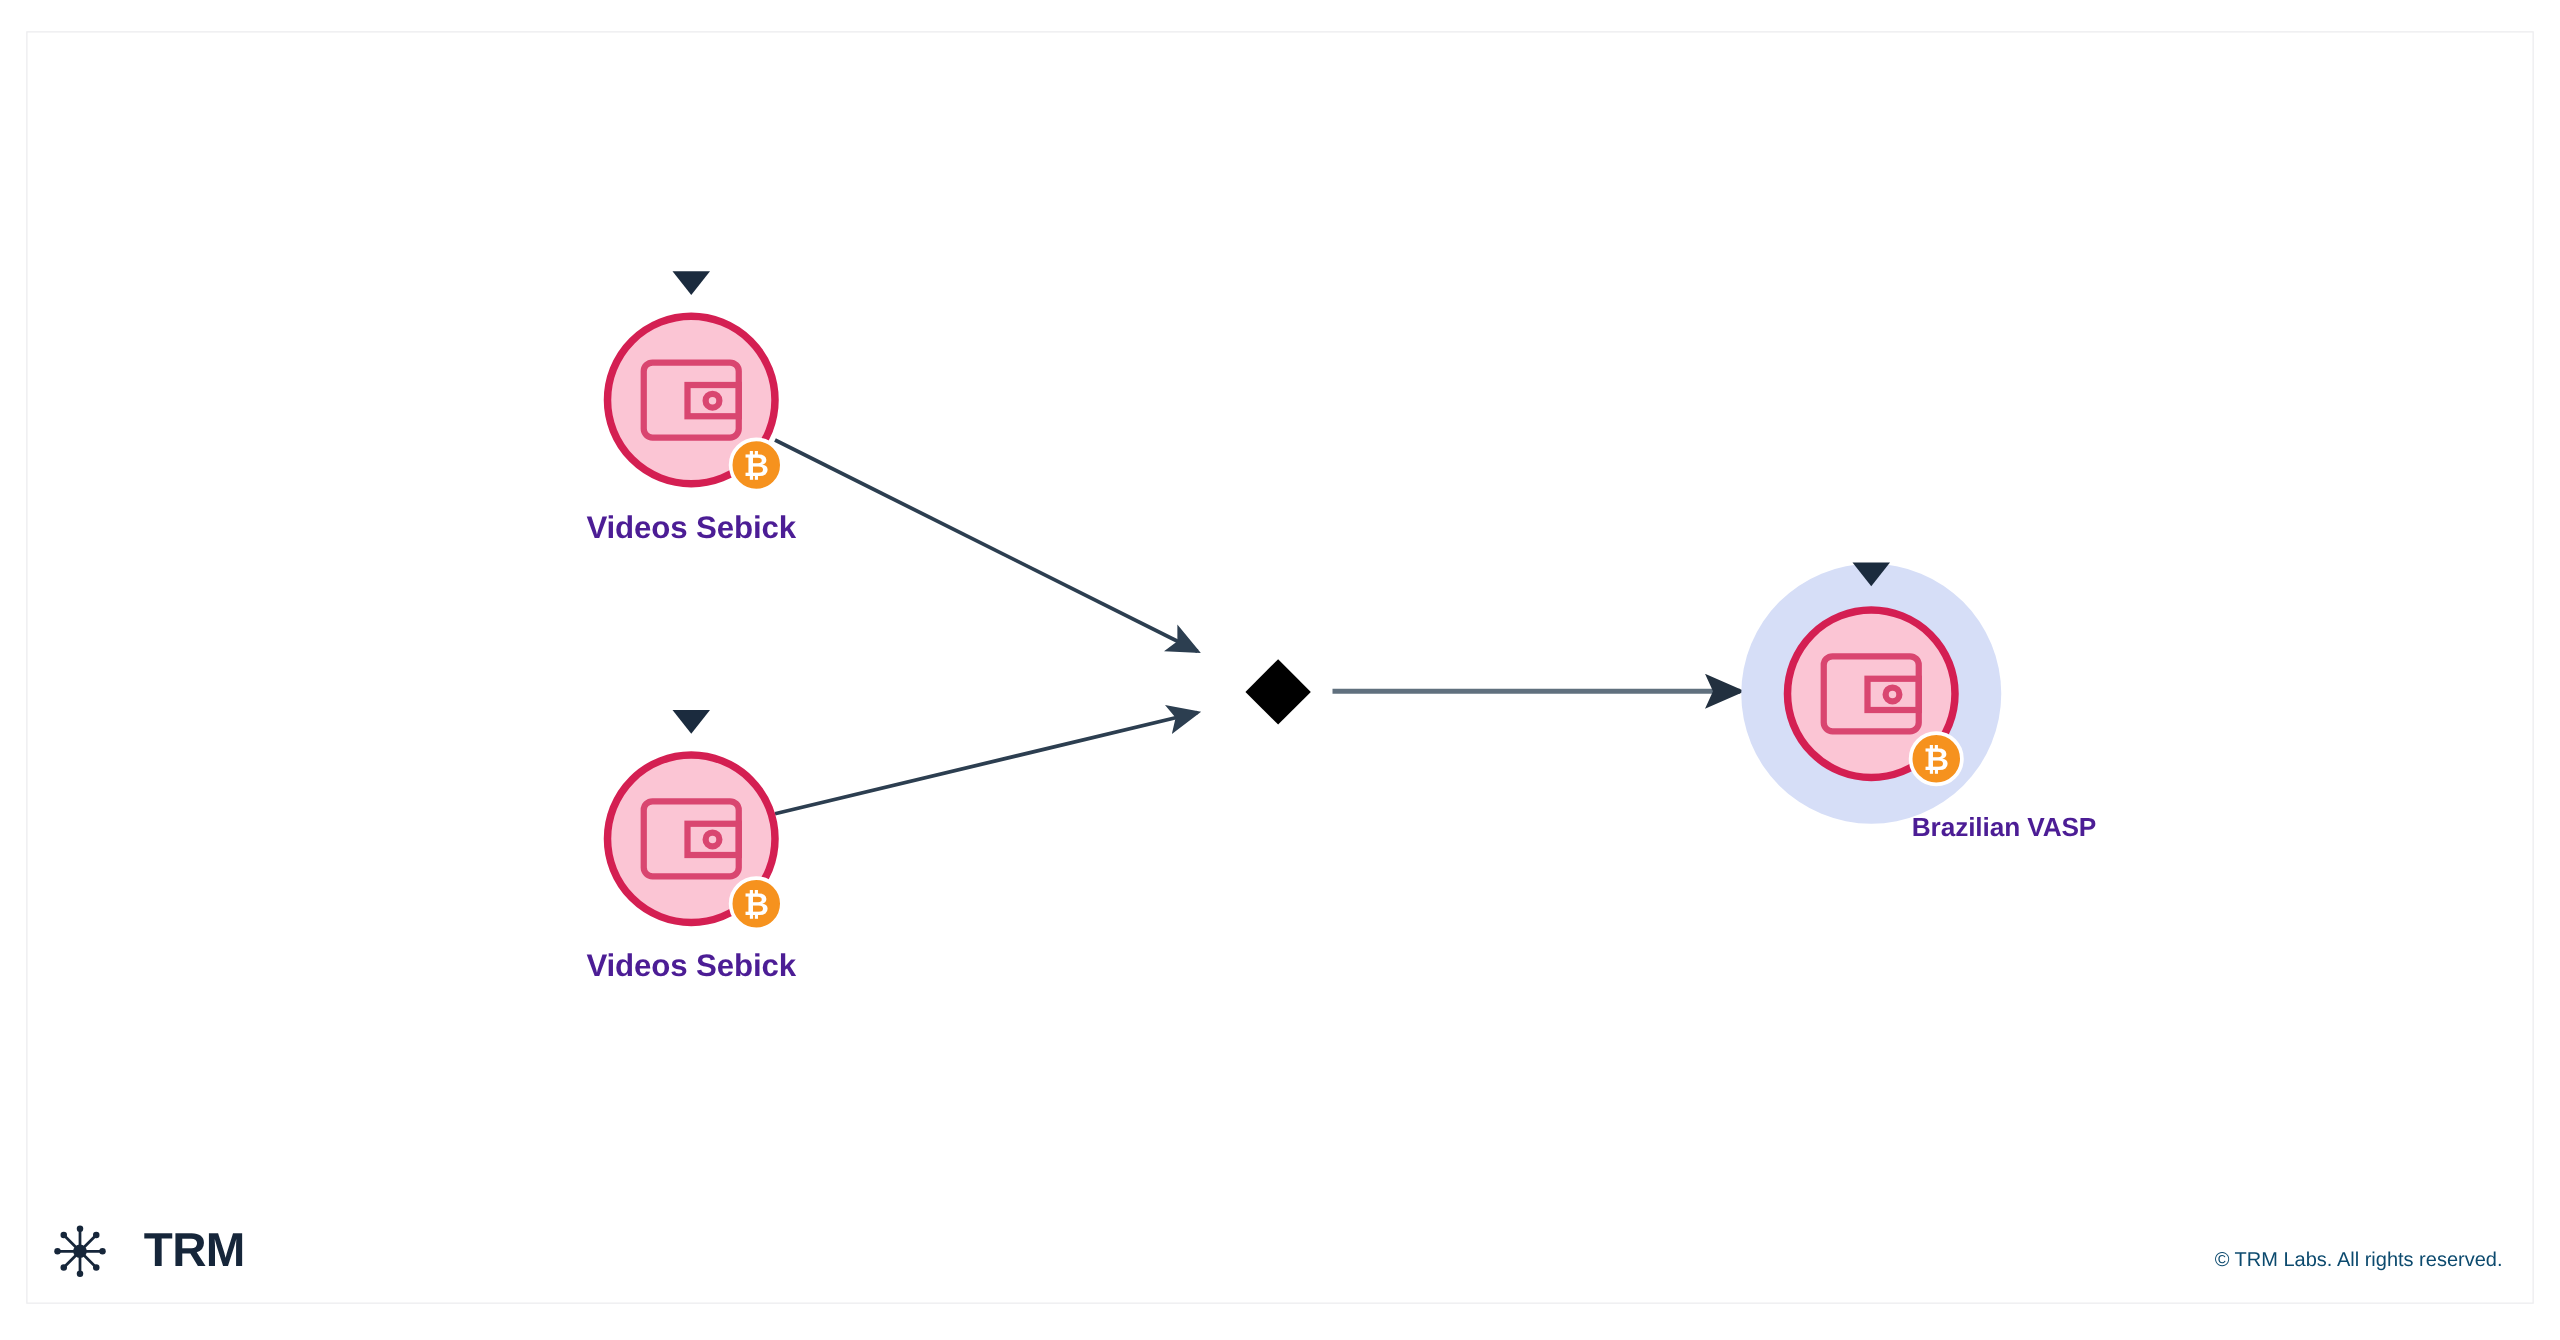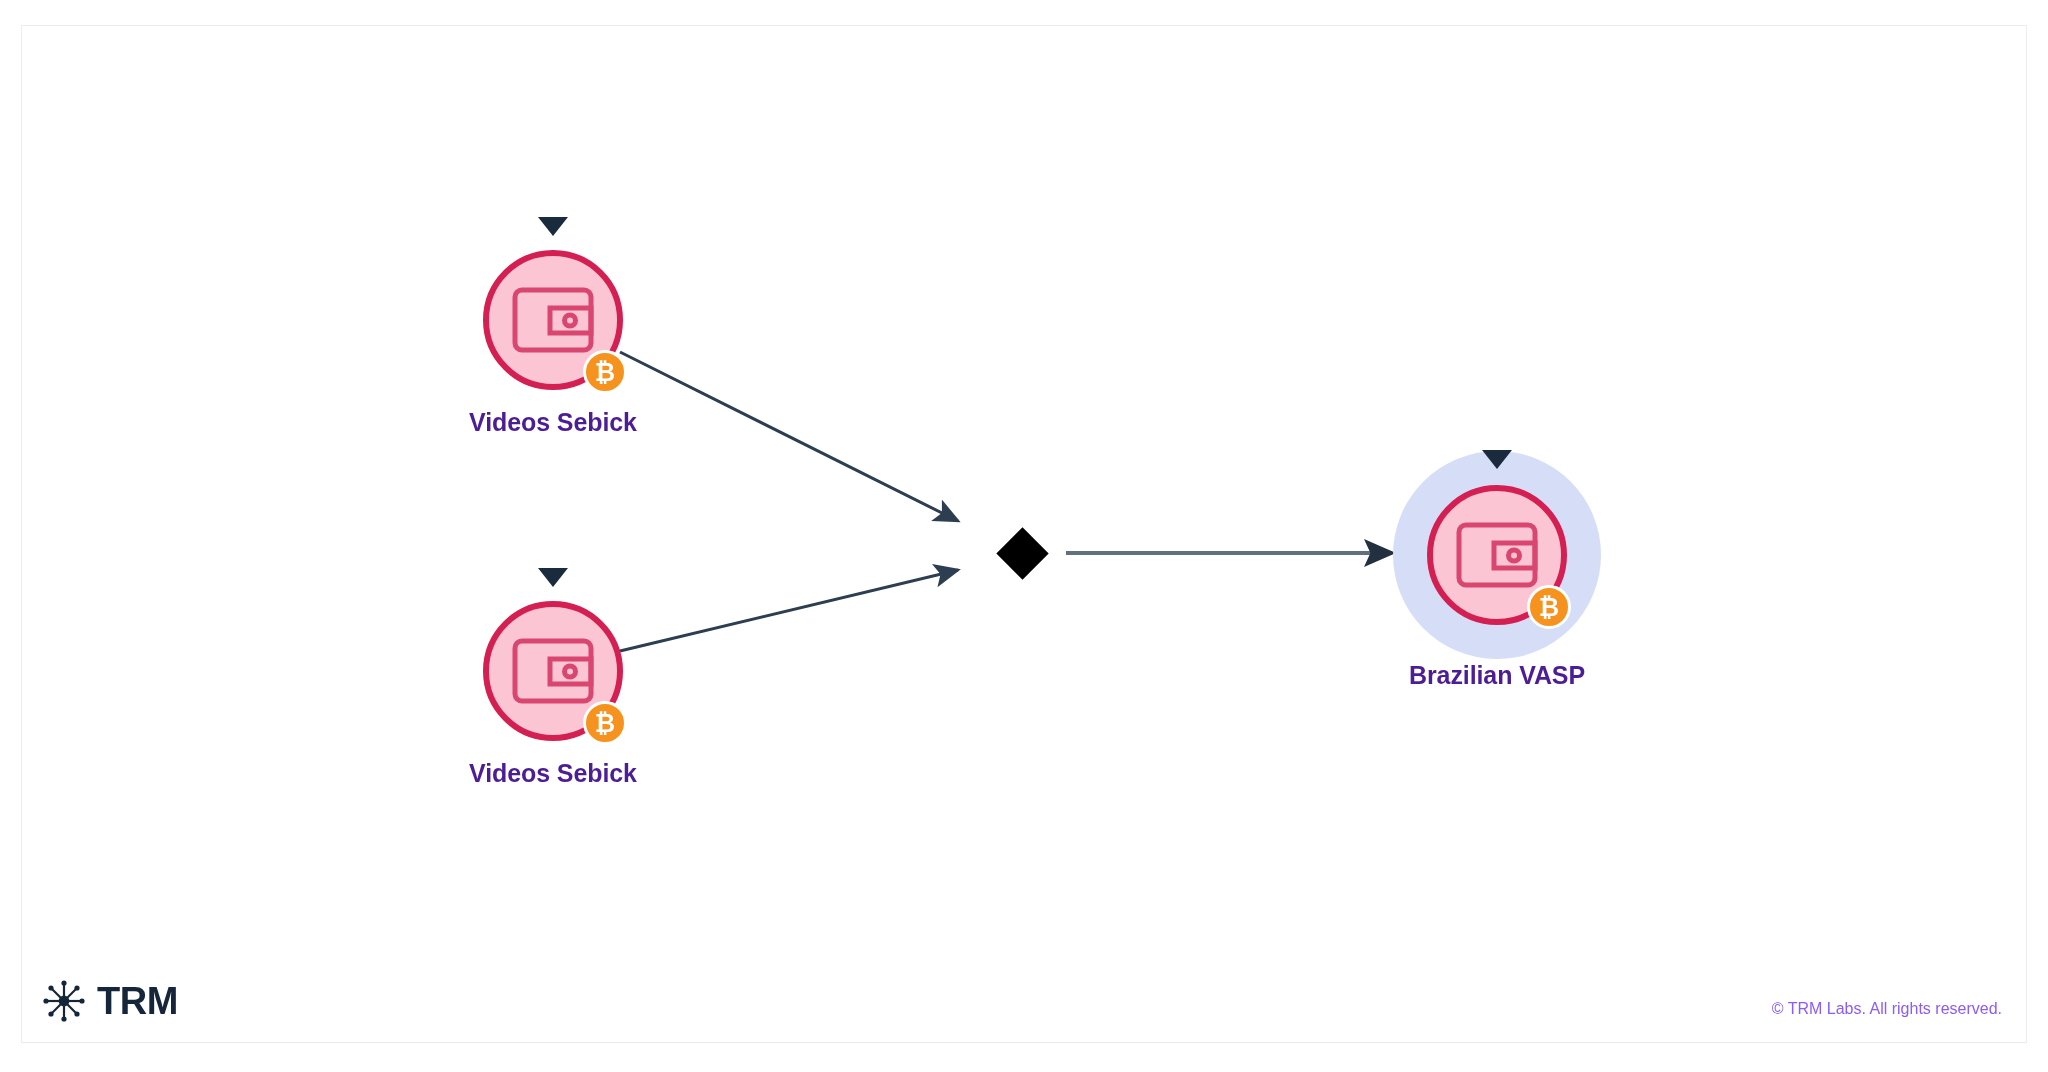--- a/index.html
+++ b/index.html
@@ -100,36 +100,36 @@
     white-space: nowrap;
   }
 
   
   .trm-logo {
     position: absolute;
     left: 41px;
     top: 978px;
     display: flex;
     align-items: center;
-    gap: 10px;
+    gap: 28px;
   }
 
   .trm-wordmark {
     color: #16263a;
     font-size: 38px;
     font-weight: bold;
     letter-spacing: -0.5px;
     font-family: "Liberation Sans", sans-serif;
   }
 
   .copyright {
     position: absolute;
     right: 46px;
     top: 1000px;
-    color: #8b5cf6;
+    color: #0c4a6e;
     font-size: 16px;
     font-family: "Liberation Sans", sans-serif;
     white-space: nowrap;
   }
 </style>
 </head>
 <body>
 
 <div id="app">
 
@@ -194,21 +194,21 @@
     <div class="node-circle" style="left:-70px; top:-70px; width:140px; height:140px;"></div>
 
     <svg class="wallet-icon" style="left:-41px; top:-33px;" width="82" height="66" viewBox="0 0 82 66" xmlns="http://www.w3.org/2000/svg">
       <rect x="3" y="3" width="76" height="60" rx="7" ry="7" fill="none" stroke="#d94670" stroke-width="5"></rect>
       <rect x="38" y="21" width="41" height="25" fill="none" stroke="#d94670" stroke-width="5"></rect>
       <circle cx="58" cy="33.5" r="5.5" fill="none" stroke="#d94670" stroke-width="5"></circle>
     </svg>
 
     <div class="chain-badge" style="left:30px; top:30px; width:44px; height:44px; font-size:25px; line-height:1;">₿</div>
 
-    <div class="node-label" style="left:-180px; top:106px; width:360px; font-size:25px;">Brazilian VASP</div>
+    <div class="node-label" style="left:-180px; top:96px; width:360px; font-size:21px;text-align:right;">Brazilian VASP</div>
   </div>
 
   <div class="trm-logo">
     <svg width="46" height="46" viewBox="0 0 46 46" xmlns="http://www.w3.org/2000/svg">
       <g stroke="#16263a" stroke-width="2.2">
         <line x1="23" y1="23" x2="23" y2="6"></line>
         <line x1="23" y1="23" x2="23" y2="40"></line>
         <line x1="23" y1="23" x2="6" y2="23"></line>
         <line x1="23" y1="23" x2="40" y2="23"></line>
         <line x1="23" y1="23" x2="11" y2="11"></line>

